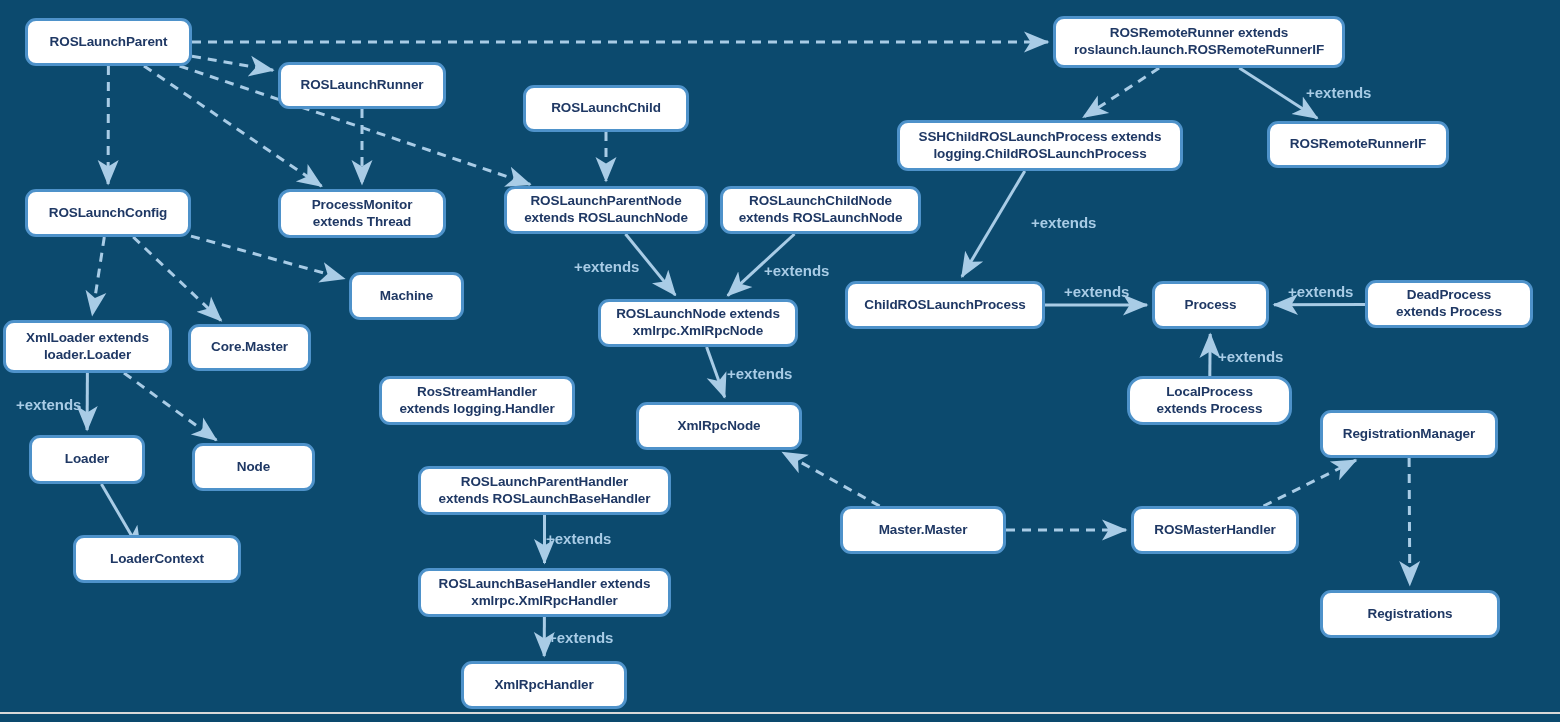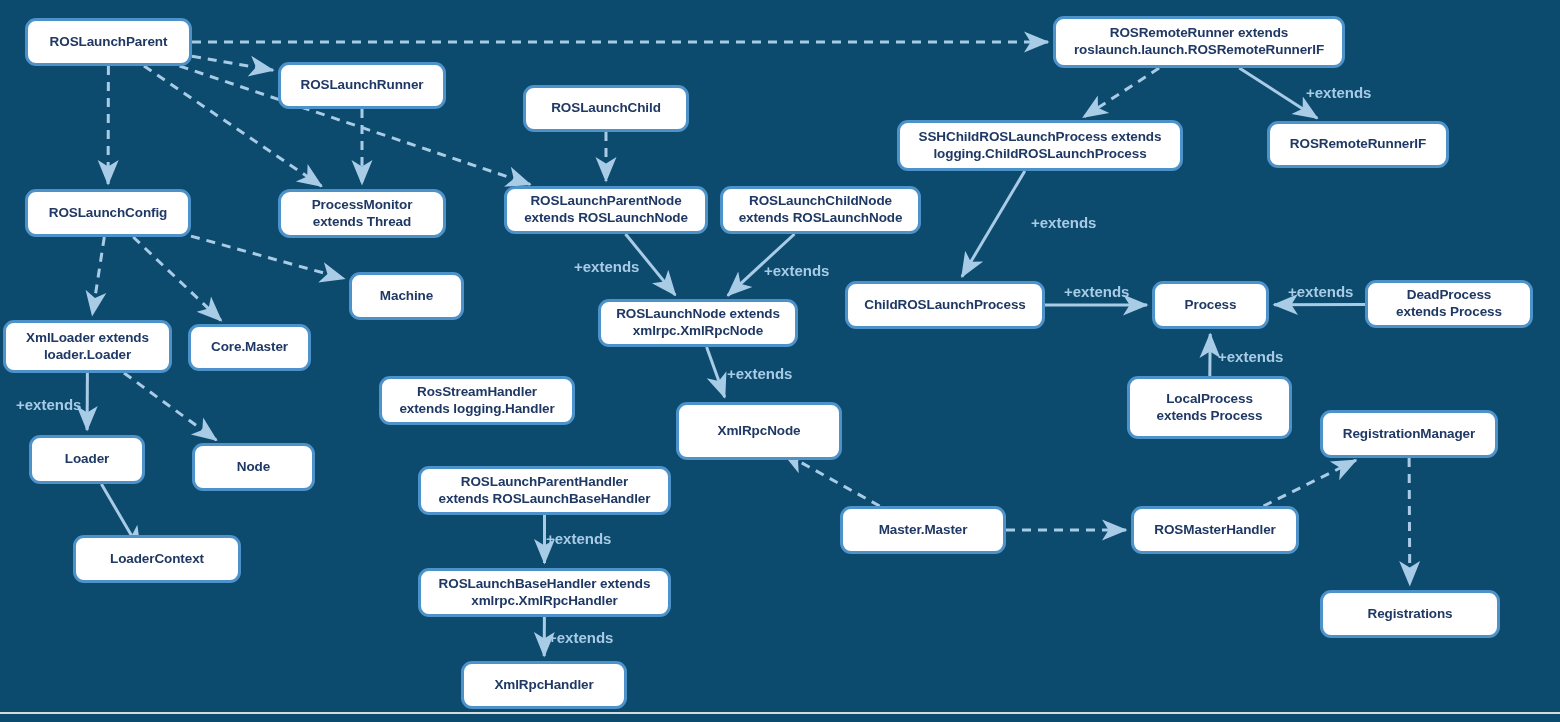--- a/index.html
+++ b/index.html
@@ -120,23 +120,23 @@
       <div class="node" style="left: 1152px; top: 281px; width: 117px; height: 48px;">Process</div>
       <div class="node" style="left: 1365px; top: 280px; width: 168px; height: 48px;">DeadProcess
 extends Process</div>
       <div class="node" style="left: 3px; top: 320px; width: 169px; height: 53px;">XmlLoader extends
 loader.Loader</div>
       <div class="node" style="left: 188px; top: 324px; width: 123px; height: 47px;">Core.Master</div>
       <div class="node" style="left: 598px; top: 299px; width: 200px; height: 48px;">ROSLaunchNode extends
 xmlrpc.XmlRpcNode</div>
       <div class="node" style="left: 379px; top: 376px; width: 196px; height: 49px;">RosStreamHandler
 extends logging.Handler</div>
-      <div class="node" style="left: 1127px; top: 376px; width: 165px; height: 63px;">LocalProcess
+      <div class="node" style="left: 1127px; top: 376px; width: 165px; height: 49px; border-radius: 16px;">LocalProcess
 extends Process</div>
-      <div class="node" style="left: 676px; top: 402px; width: 166px; height: 58px;">XmlRpcNode</div>
+      <div class="node" style="left: 636px; top: 402px; width: 166px; height: 48px;">XmlRpcNode</div>
       <div class="node" style="left: 1320px; top: 410px; width: 178px; height: 48px;">RegistrationManager</div>
       <div class="node" style="left: 29px; top: 435px; width: 116px; height: 49px;">Loader</div>
       <div class="node" style="left: 192px; top: 443px; width: 123px; height: 48px;">Node</div>
       <div class="node" style="left: 418px; top: 466px; width: 253px; height: 49px;">ROSLaunchParentHandler
 extends ROSLaunchBaseHandler</div>
       <div class="node" style="left: 1131px; top: 506px; width: 168px; height: 48px;">ROSMasterHandler</div>
       <div class="node" style="left: 840px; top: 506px; width: 166px; height: 48px;">Master.Master</div>
       <div class="node" style="left: 73px; top: 535px; width: 168px; height: 48px;">LoaderContext</div>
       <div class="node" style="left: 418px; top: 568px; width: 253px; height: 49px;">ROSLaunchBaseHandler extends
 xmlrpc.XmlRpcHandler</div>

